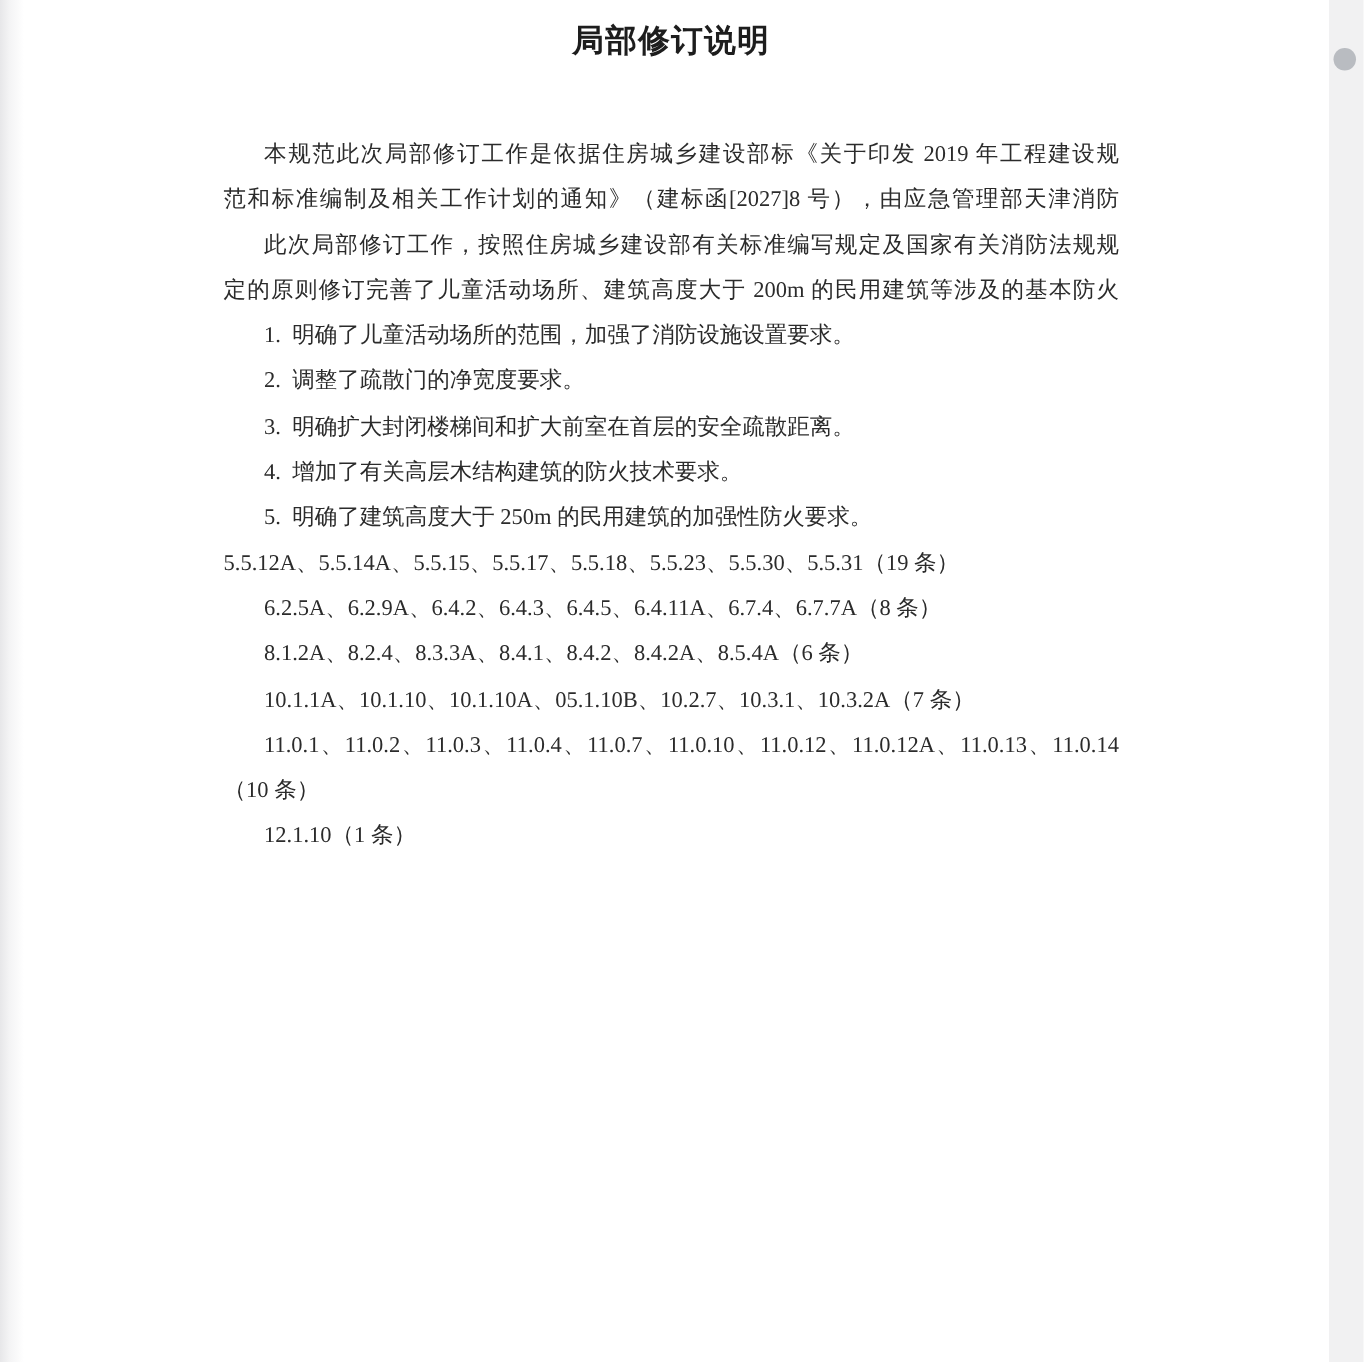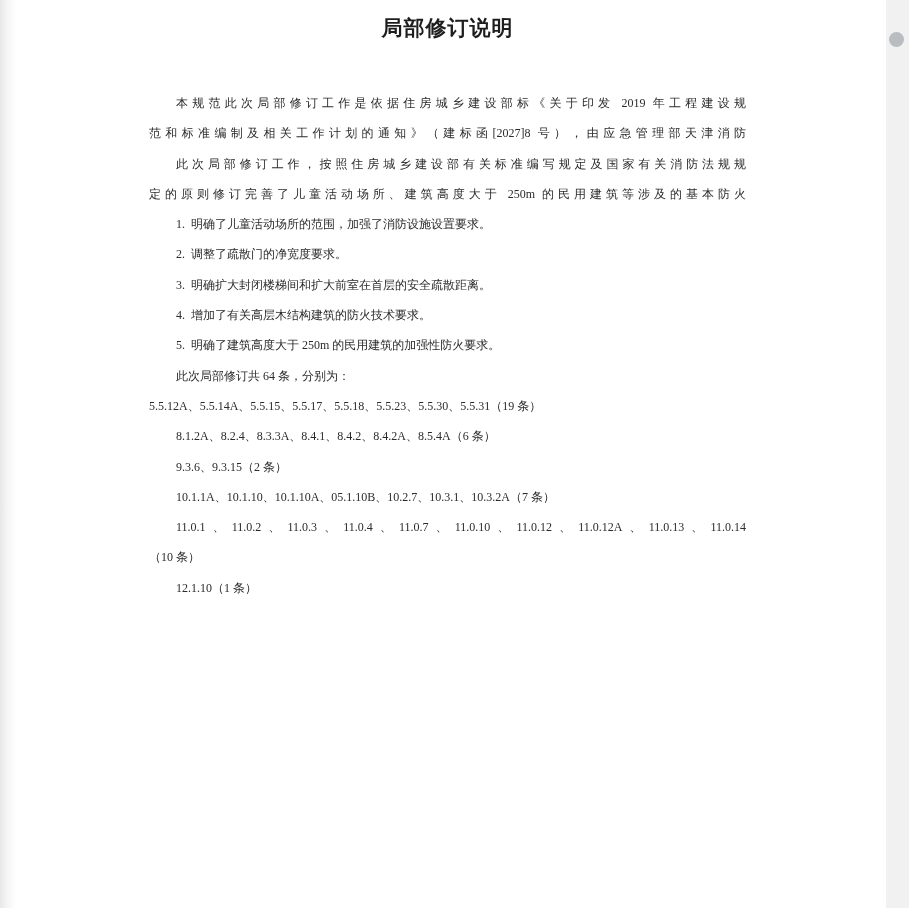--- a/index.html
+++ b/index.html
@@ -39,21 +39,21 @@
     text-align:center;
     font-family:"Liberation Sans","DejaVu Sans",sans-serif;
     font-weight:bold;
     font-size:21px;
     line-height:28px;
     letter-spacing:1px;
     color:#1d1d1d;
   }
   .body-lines{margin-top:46px;}
   .line{
-    font-size:12px;
+    font-size:15px;
     line-height:30.3px;
     white-space:nowrap;
   }
   .line.indent{padding-left:27px;}
   .line.fill{
     white-space:normal;
     text-align:justify;
     text-align-last:justify;
   }
 </style>
@@ -63,30 +63,29 @@
 <div class="viewer">
   <div class="page">
     <div class="content">
 
       <div class="doc-title">局部修订说明</div>
 
       <div class="body-lines">
         <div class="line indent fill">本规范此次局部修订工作是依据住房城乡建设部标《关于印发 2019 年工程建设规</div>
         <div class="line fill">范和标准编制及相关工作计划的通知》（建标函[2027]8 号），由应急管理部天津消防</div>
         <div class="line indent fill">此次局部修订工作，按照住房城乡建设部有关标准编写规定及国家有关消防法规规</div>
-        <div class="line fill">定的原则修订完善了儿童活动场所、建筑高度大于 250m 的民用建筑等涉及的基本防火</div>
+        <div class="line fill">定的原则修订完善了儿童活动场所、建筑高度大于 200m 的民用建筑等涉及的基本防火</div>
         <div class="line indent">1.&nbsp; 明确了儿童活动场所的范围，加强了消防设施设置要求。</div>
         <div class="line indent">2.&nbsp; 调整了疏散门的净宽度要求。</div>
         <div class="line indent">3.&nbsp; 明确扩大封闭楼梯间和扩大前室在首层的安全疏散距离。</div>
         <div class="line indent">4.&nbsp; 增加了有关高层木结构建筑的防火技术要求。</div>
         <div class="line indent">5.&nbsp; 明确了建筑高度大于 250m 的民用建筑的加强性防火要求。</div>
-        <div class="line indent">此次局部修订共 64 条，分别为：</div>
         <div class="line">5.5.12A、5.5.14A、5.5.15、5.5.17、5.5.18、5.5.23、5.5.30、5.5.31（19 条）</div>
+        <div class="line indent">6.2.5A、6.2.9A、6.4.2、6.4.3、6.4.5、6.4.11A、6.7.4、6.7.7A（8 条）</div>
         <div class="line indent">8.1.2A、8.2.4、8.3.3A、8.4.1、8.4.2、8.4.2A、8.5.4A（6 条）</div>
-        <div class="line indent">9.3.6、9.3.15（2 条）</div>
         <div class="line indent">10.1.1A、10.1.10、10.1.10A、05.1.10B、10.2.7、10.3.1、10.3.2A（7 条）</div>
         <div class="line indent fill">11.0.1、11.0.2、11.0.3、11.0.4、11.0.7、11.0.10、11.0.12、11.0.12A、11.0.13、11.0.14</div>
         <div class="line">（10 条）</div>
         <div class="line indent">12.1.10（1 条）</div>
 
       </div>
 
     </div>
     <div class="page-edge-shadow"></div>
   </div>

